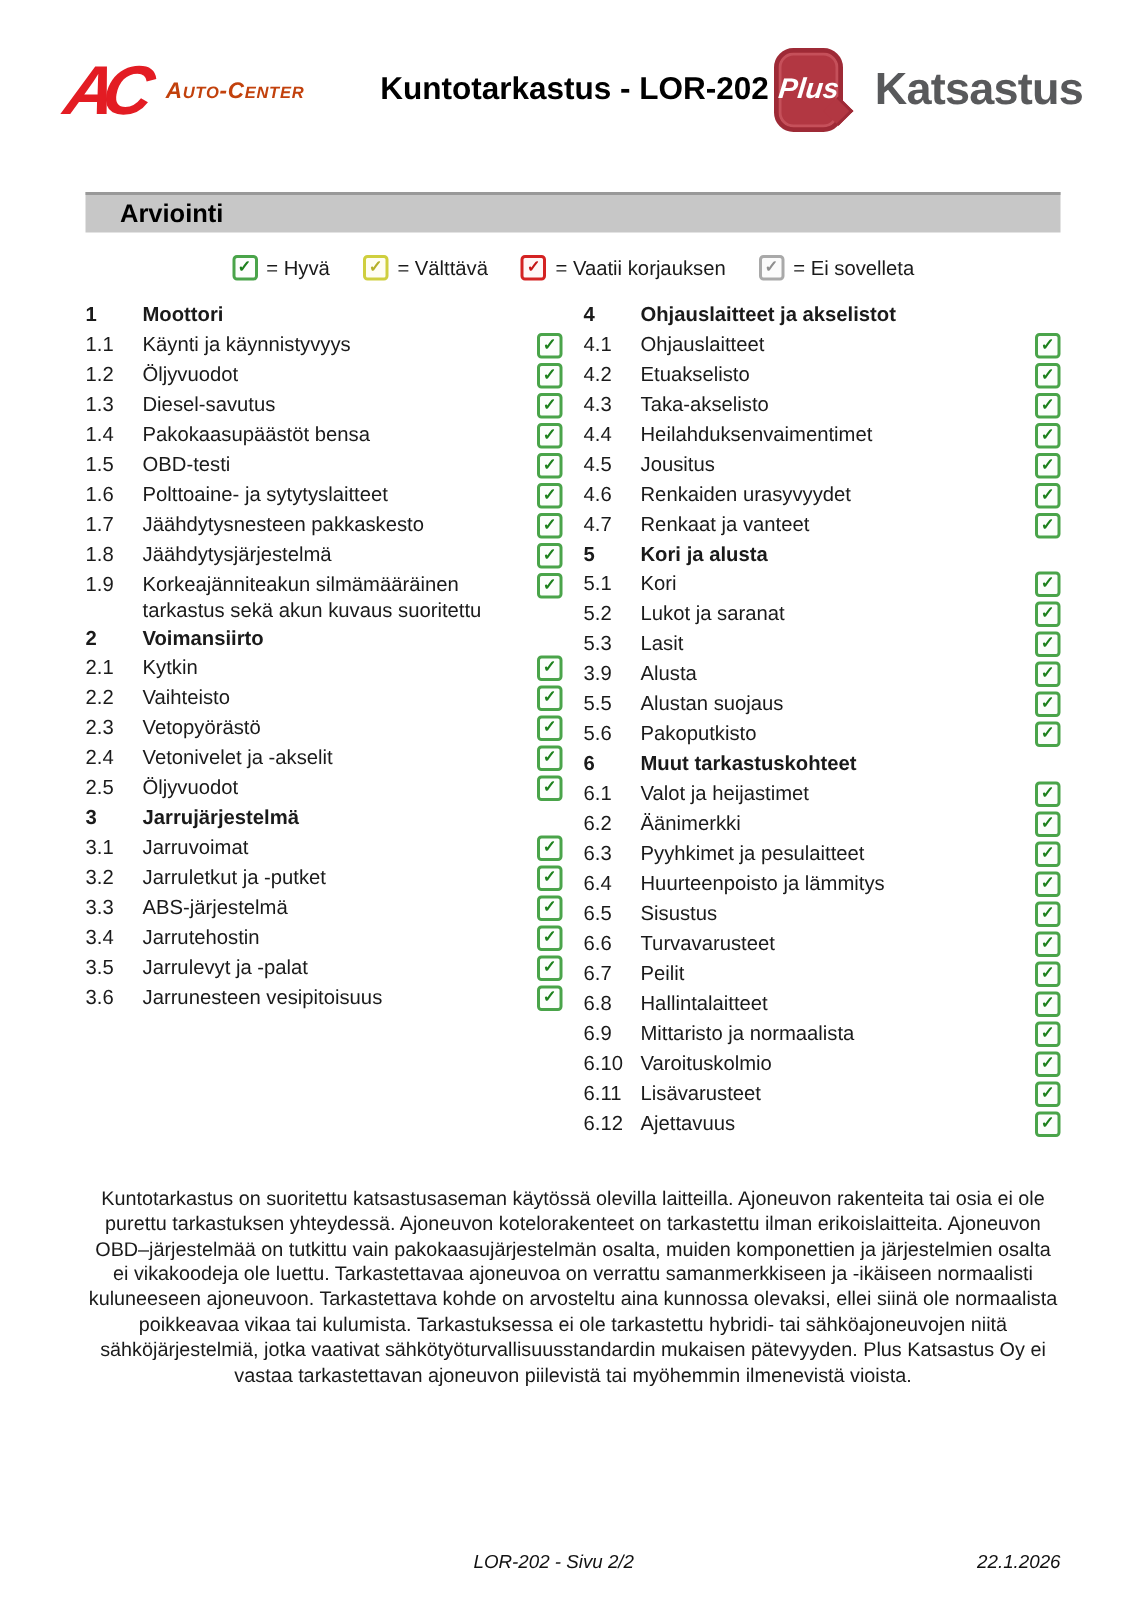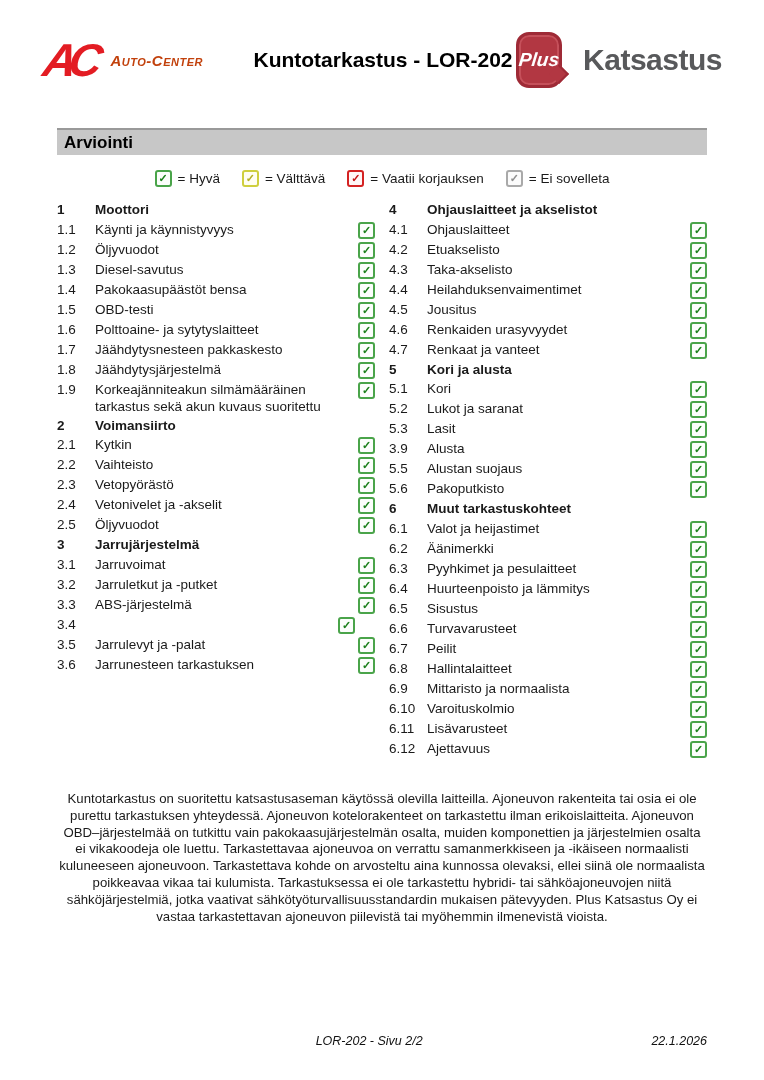--- a/index.html
+++ b/index.html
@@ -22,21 +22,21 @@
     justify-content:center; box-shadow:inset 0 0 0 2px #c5505a; }
   .plus-badge .plus-word { color:#fff; font-style:italic; font-weight:bold;
     font-size:19px; transform:skewX(-6deg); }
   .plus-tail { position:absolute; right:-7px; bottom:4px; width:12px; height:12px;
     background:#b23742; border-right:2px solid #9e2a36; border-bottom:2px solid #9e2a36;
     transform:rotate(-45deg); }
   .katsastus-word { font-weight:bold; font-size:30px; color:#58595b;
     margin-left:21px; letter-spacing:-.5px; }
   
   .section-bar { margin:36px 57px 0 57px; background:#c7c7c7; border-top:2px solid #999;
-    height:25px; display:flex; align-items:center; }
+    height:25px; display:flex; align-items:center;padding-left:16px; }
   .section-bar span { font-weight:bold; font-size:17px; color:#000; padding-left:7px; }
   
   .legend { display:flex; justify-content:center; align-items:center; gap:22px;
     margin-top:13px; height:20px; }
   .legend-item { display:flex; align-items:center; gap:6px; font-size:13.5px; }
   
   .cb { width:13px; height:13px; border:2px solid; border-radius:3px;
     display:inline-flex; align-items:center; justify-content:center;
     font-size:11px; font-weight:bold; line-height:1; background:#fff; flex:0 0 auto; }
   .cb-good   { border-color:#4aa44a; color:#1c801c; background:#fcfefc; }
@@ -198,30 +198,31 @@
         <span class="label">Jarruletkut ja -putket</span>
         <span class="cb cb-good">✓</span>
       </div>
       <div class="row">
         <span class="num">3.3</span>
         <span class="label">ABS-järjestelmä</span>
         <span class="cb cb-good">✓</span>
       </div>
       <div class="row">
         <span class="num">3.4</span>
+        <span class="label">Jarrutehostin</span>
         <span class="cb cb-good">✓</span>
       </div>
       <div class="row">
         <span class="num">3.5</span>
         <span class="label">Jarrulevyt ja -palat</span>
         <span class="cb cb-good">✓</span>
       </div>
       <div class="row">
         <span class="num">3.6</span>
-        <span class="label">Jarrunesteen tarkastuksen</span>
+        <span class="label">Jarrunesteen vesipitoisuus</span>
         <span class="cb cb-good">✓</span>
       </div>
     </div>
   <div class="col" id="col-right">
       <div class="row header">
         <span class="num">4</span>
         <span class="label">Ohjauslaitteet ja akselistot</span>
       </div>
       <div class="row">
         <span class="num">4.1</span>

